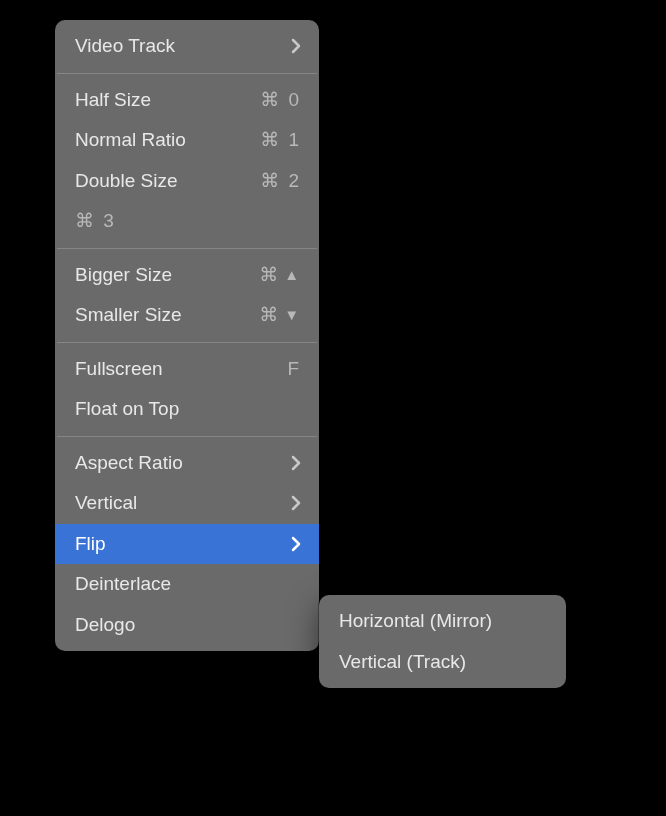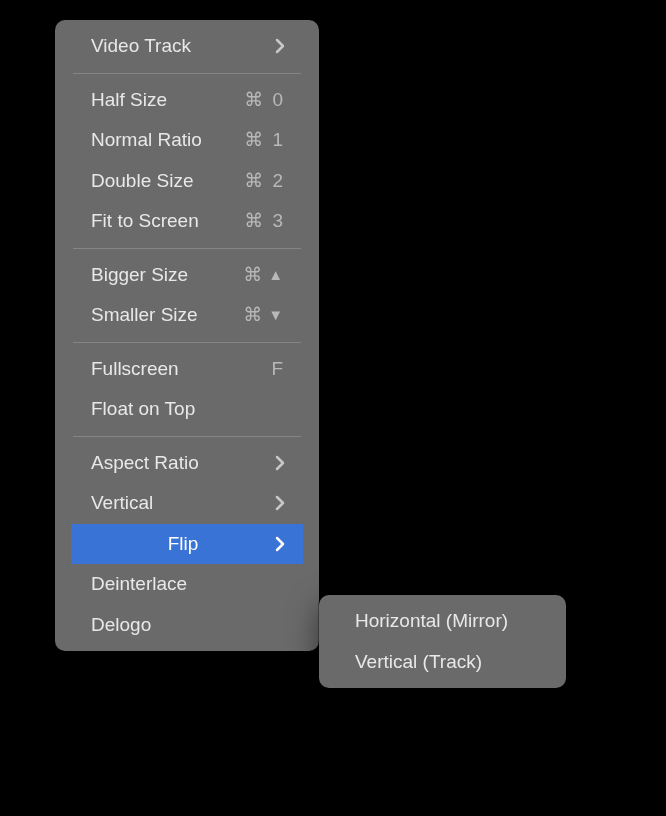--- a/index.html
+++ b/index.html
@@ -9,21 +9,21 @@
       background: #000;
       font-family: -apple-system, BlinkMacSystemFont, "Segoe UI", Helvetica, Arial, sans-serif;
       position: relative;
       overflow: hidden;
     }
     .menu {
       position: absolute;
       background: #6a6a6a;
       border-radius: 10px;
       box-shadow: 0 10px 30px rgba(0,0,0,0.5), 0 0 0 1px rgba(0,0,0,0.3);
-      padding: 6px 16px;
+      padding: 6px 0;
     }
     .main-menu {
       left: 55px;
       top: 20px;
       width: 264px;
     }
     .submenu {
       left: 319px;
       top: 595px;
       width: 247px;
@@ -34,21 +34,20 @@
       justify-content: space-between;
       padding: 6px 18px 6px 20px;
       font-size: 19px;
       color: #e8e8e8;
       cursor: default;
       line-height: 1.5;
     }
     .menu-item.selected {
       background: #3a73d6;
       color: #fff;
-      text-align: center;
     }
     .menu-item .label {
       flex: 1;
     }
     .menu-item .shortcut {
       display: flex;
       align-items: center;
       gap: 4px;
       color: #b8b8b8;
       font-size: 19px;
@@ -108,21 +107,20 @@
   </div>
   <div class="menu-item">
     <span class="label">Normal Ratio</span>
     <span class="shortcut">⌘ 1</span>
   </div>
   <div class="menu-item">
     <span class="label">Double Size</span>
     <span class="shortcut">⌘ 2</span>
   </div>
   <div class="menu-item">
-    <span class="label">Fit to Screen</span>
     <span class="shortcut">⌘ 3</span>
   </div>
 
   <div class="separator"></div>
 
   <div class="menu-item">
     <span class="label">Bigger Size</span>
     <span class="shortcut">
       <span class="cmd-symbol">⌘</span>
       <span class="arrow-up">▲</span>

